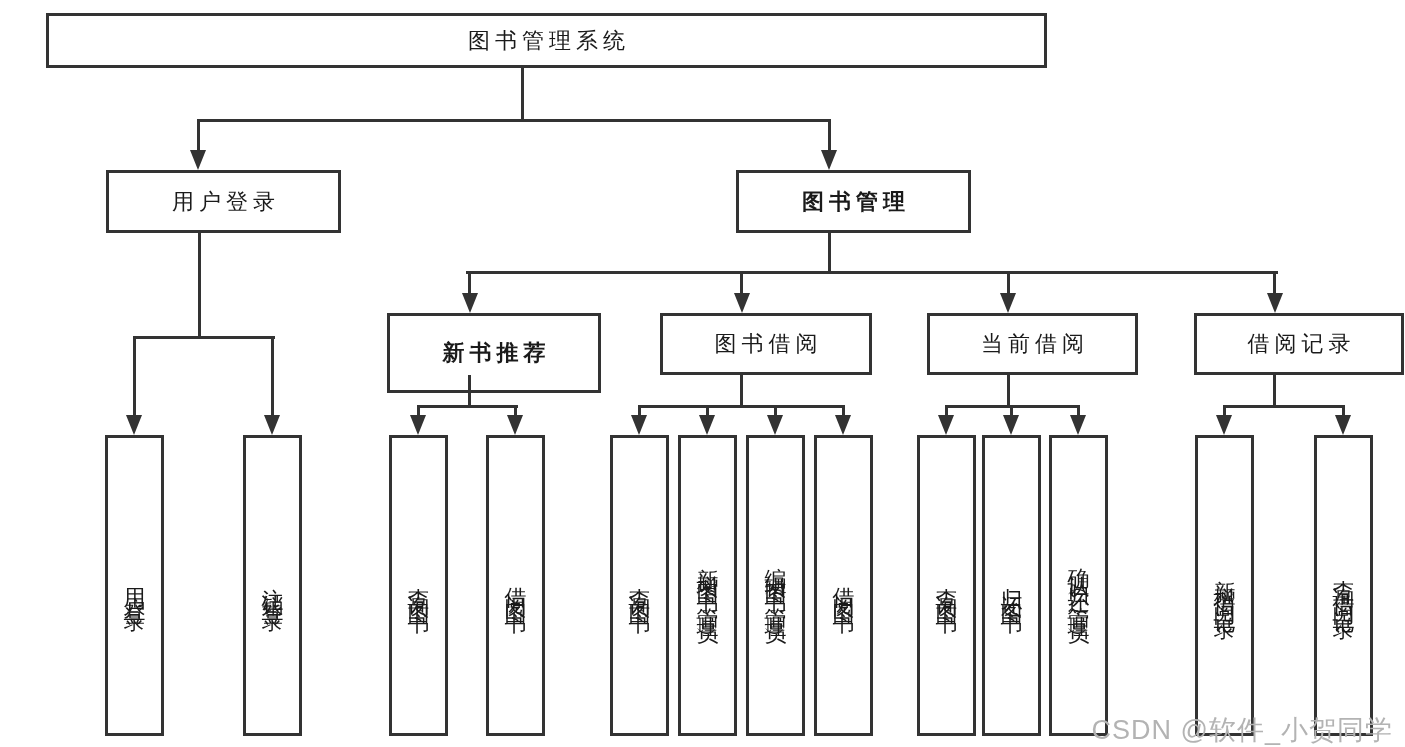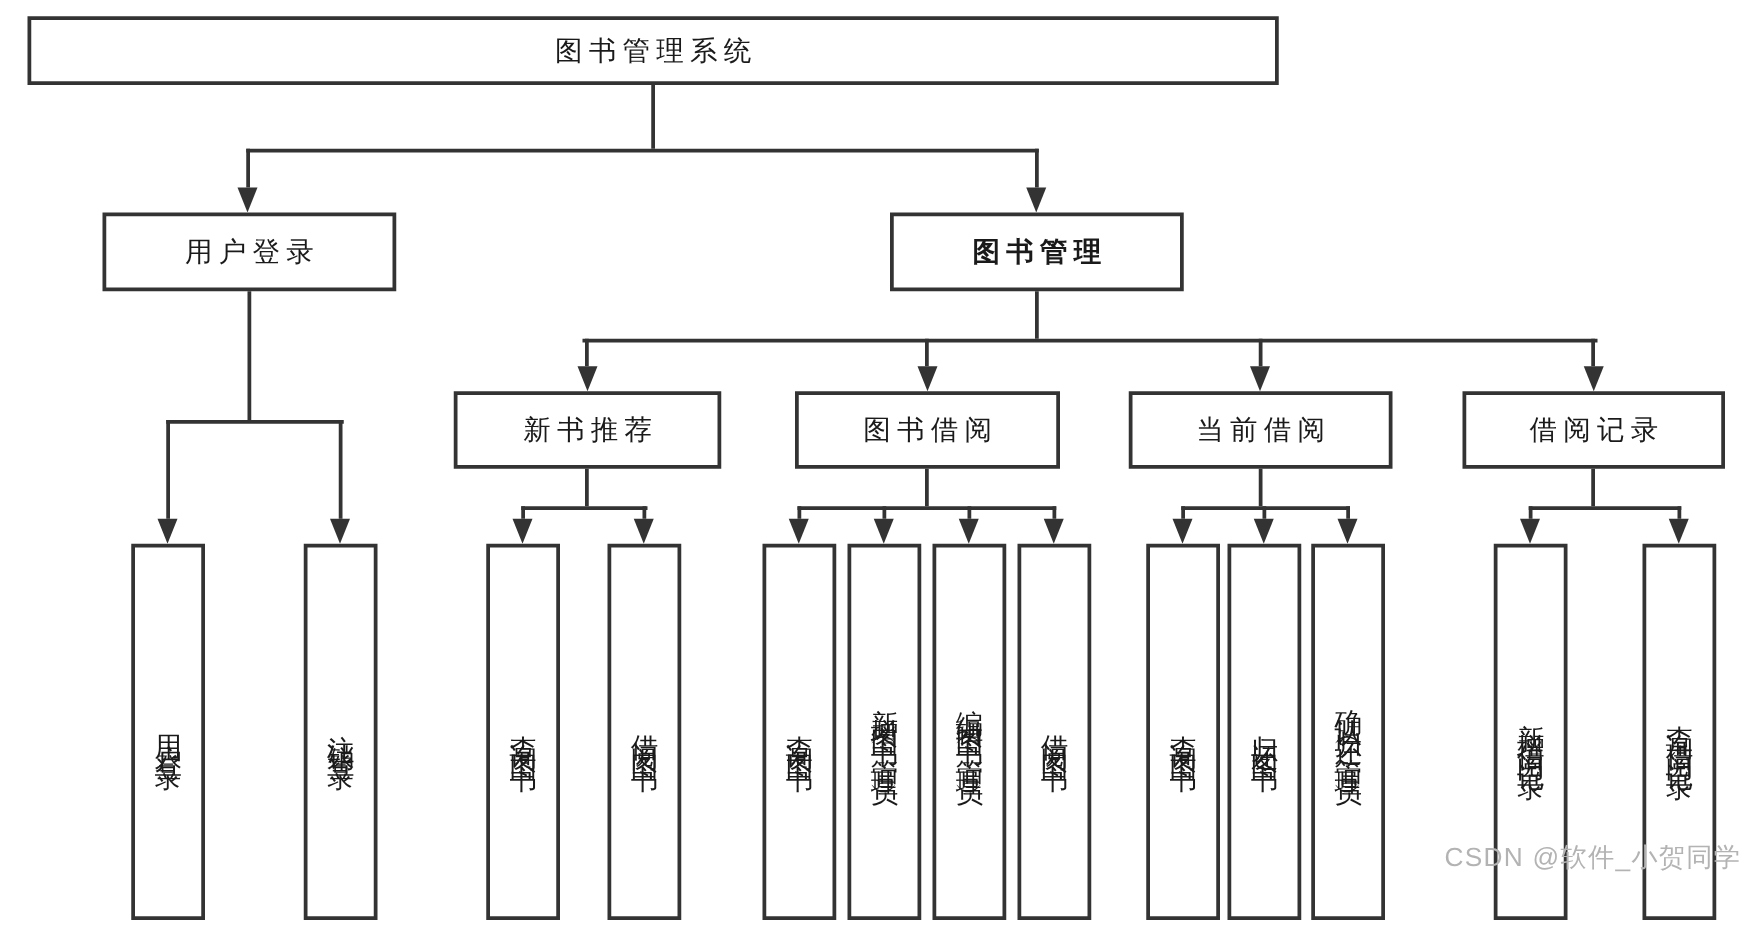--- a/index.html
+++ b/index.html
@@ -25,20 +25,21 @@
     box-sizing: border-box;
     background: var(--box-fill);
     border: 3px solid var(--box-border);
     display: flex;
     align-items: center;
     justify-content: center;
     font-size: 22px;
     letter-spacing: 5px;
     text-indent: 5px;
     white-space: nowrap;
+    margin-left: 24px;
   }
   .leaf {
     position: absolute;
     box-sizing: border-box;
     top: 435px;
     width: 59px;
     height: 301px;
     background: var(--box-fill);
     border: 3px solid var(--box-border);
     writing-mode: vertical-rl;
@@ -53,23 +54,23 @@
   .vline { position: absolute; width: 3px; background: var(--line); }
   .arrow {
     position: absolute;
     width: 0; height: 0;
     border-left: 8px solid transparent;
     border-right: 8px solid transparent;
     border-top: 20px solid var(--line);
   }
   .watermark {
     position: absolute;
-    top: 672px;
+    top: 712px;
     right: 12px;
-    font-size: 21px;
+    font-size: 27px;
     letter-spacing: 1px;
     color: var(--watermark);
     z-index: 5;
     white-space: nowrap;
   }
 </style>
 </head>
 <body>
 
 <div class="canvas">
@@ -97,21 +98,21 @@
   <div class="hline" style="left:466px; top:271px; width:812px;"></div>
   <div class="vline" style="left:468px; top:271px; height:22px;"></div>
   <div class="arrow" style="left:462px; top:293px;"></div>
   <div class="vline" style="left:740px; top:271px; height:22px;"></div>
   <div class="arrow" style="left:734px; top:293px;"></div>
   <div class="vline" style="left:1007px; top:271px; height:22px;"></div>
   <div class="arrow" style="left:1000px; top:293px;"></div>
   <div class="vline" style="left:1273px; top:271px; height:22px;"></div>
   <div class="arrow" style="left:1267px; top:293px;"></div>
 
-  <div class="box" style="left:363px; top:313px; width:214px; height:62px;">新书推荐</div>
+  <div class="box" style="left:363px; top:313px; width:214px; height:80px;font-weight:bold;">新书推荐</div>
   <div class="box" style="left:636px; top:313px; width:212px; height:62px;">图书借阅</div>
   <div class="box" style="left:903px; top:313px; width:211px; height:62px;">当前借阅</div>
   <div class="box" style="left:1170px; top:313px; width:210px; height:62px;">借阅记录</div>
 
   <div class="vline" style="left:468px; top:375px; height:30px;"></div>
   <div class="hline" style="left:417px; top:405px; width:101px;"></div>
   <div class="vline" style="left:417px; top:405px; height:10px;"></div>
   <div class="arrow" style="left:410px; top:415px;"></div>
   <div class="vline" style="left:514px; top:405px; height:10px;"></div>
   <div class="arrow" style="left:507px; top:415px;"></div>

